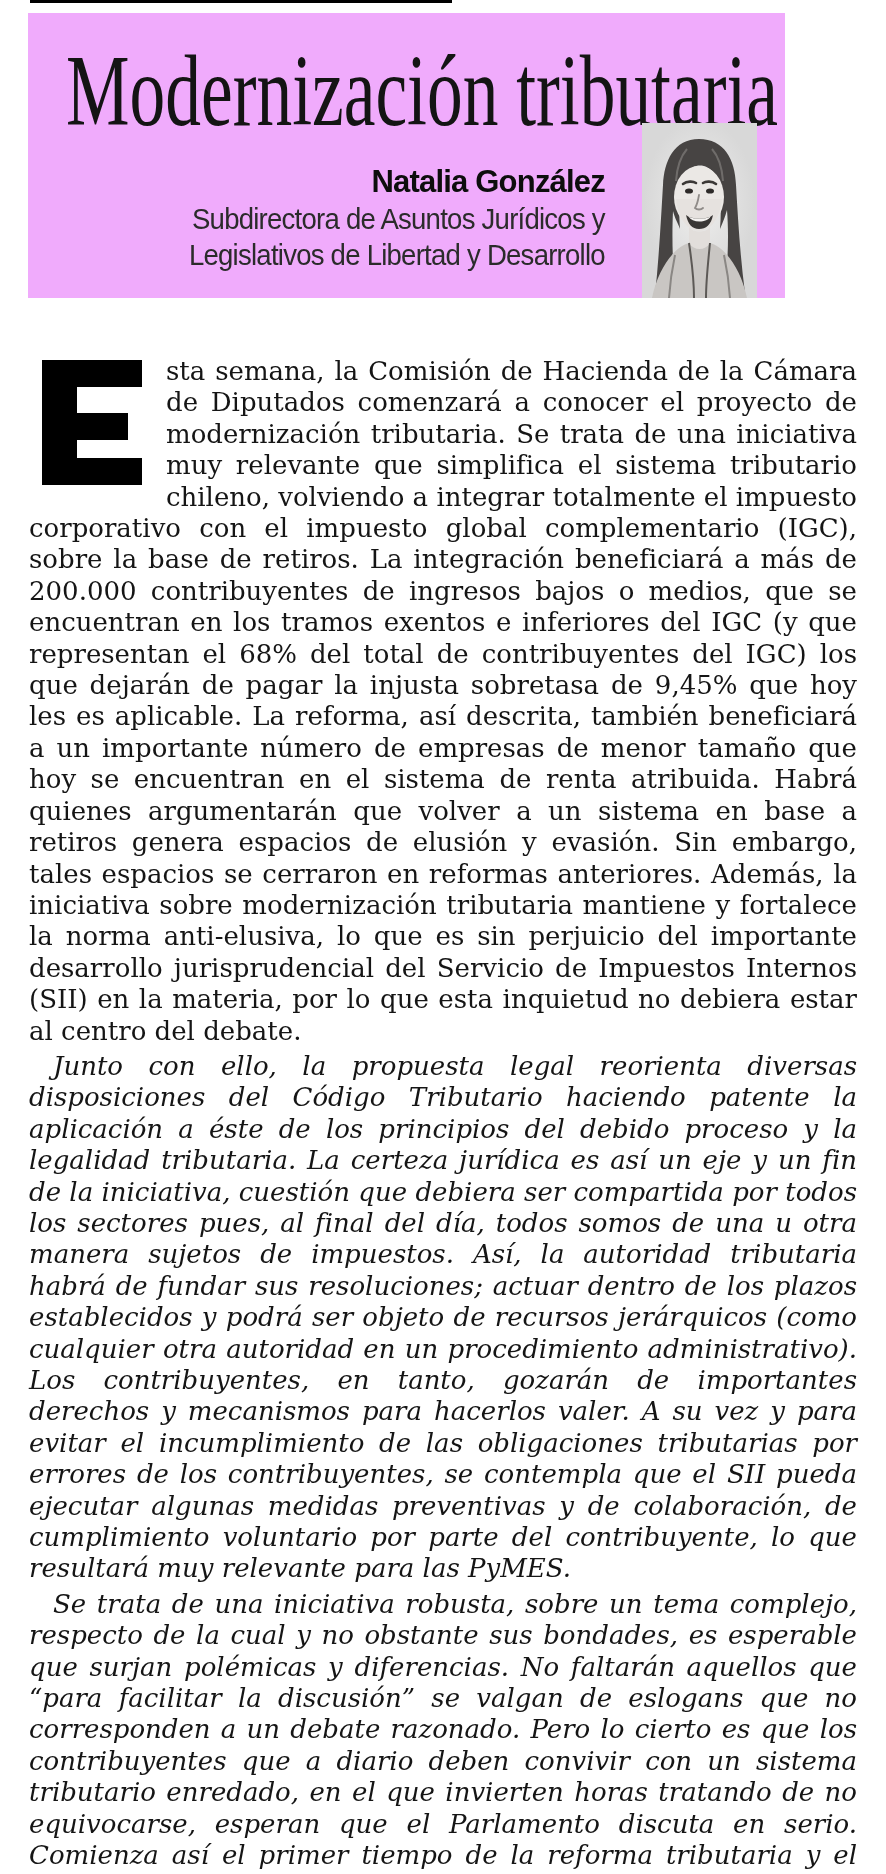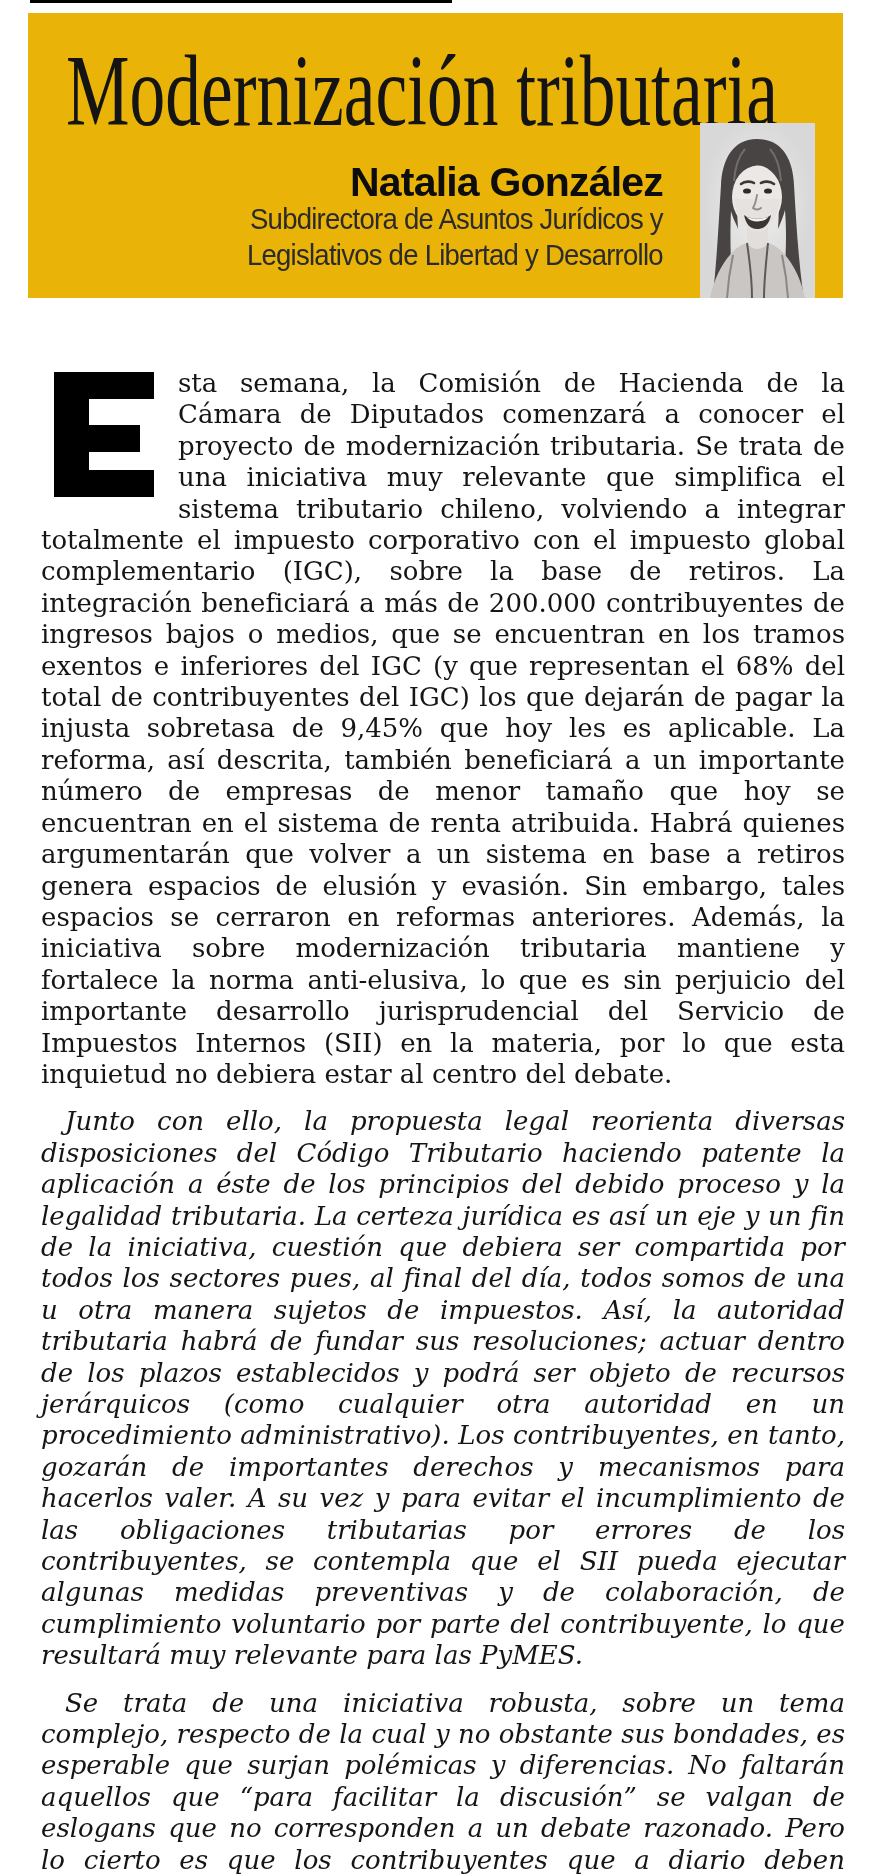--- a/index.html
+++ b/index.html
@@ -13,39 +13,39 @@
 
   
   .top-rule {
     position:absolute; top:0; left:30px;
     width:422px; height:3px; background:#000;
   }
 
   
   .header-box {
     position:absolute; left:28px; top:13px;
-    width:815px; height:285px;
-    background:#eab308;
+    width:757px; height:285px;
+    background:#f0abfc;
   }
 
   .title-wrap { position:absolute; left:38px; top:22px; }
   .title-wrap text {
     font-family:"Liberation Serif", serif;
     font-weight:400;
     fill:#141414;
   }
 
   .author-block {
     position:absolute; right:180px; top:150px;
     text-align:right;
     font-family:"Liberation Sans", sans-serif;
     white-space:nowrap;
   }
   .author-name {
-    font-size:41px; font-weight:700; letter-spacing:-0.8px;
+    font-size:31px; font-weight:700; letter-spacing:-0.8px;
     line-height:38px; color:#0d0d0d;
   }
   .author-role {
     font-size:29px; font-weight:400; letter-spacing:-0.8px;
     line-height:36px; color:#2b2b2b;
     transform:scaleX(.95); transform-origin:right center;
   }
 
   .photo {
     position:absolute; right:28px; bottom:0;
@@ -53,21 +53,21 @@
   }
 
   
   .article {
     position:absolute; left:25px; top:352px;
     width:836px;
     font-size:26px; line-height:31.4px;
     text-align:justify;
     color:#151515;
   }
-  .article p { margin:16px; }
+  .article p { margin:4px; }
   .article p.indent { text-indent:24px;font-style:italic; }
 
   .dropcap-float {
     float:left;
     width:137px; height:155px;
   }
   .dropcap-float svg { display:block; margin:4px 0 0 13px; }
 </style>
 </head>
 <body>

